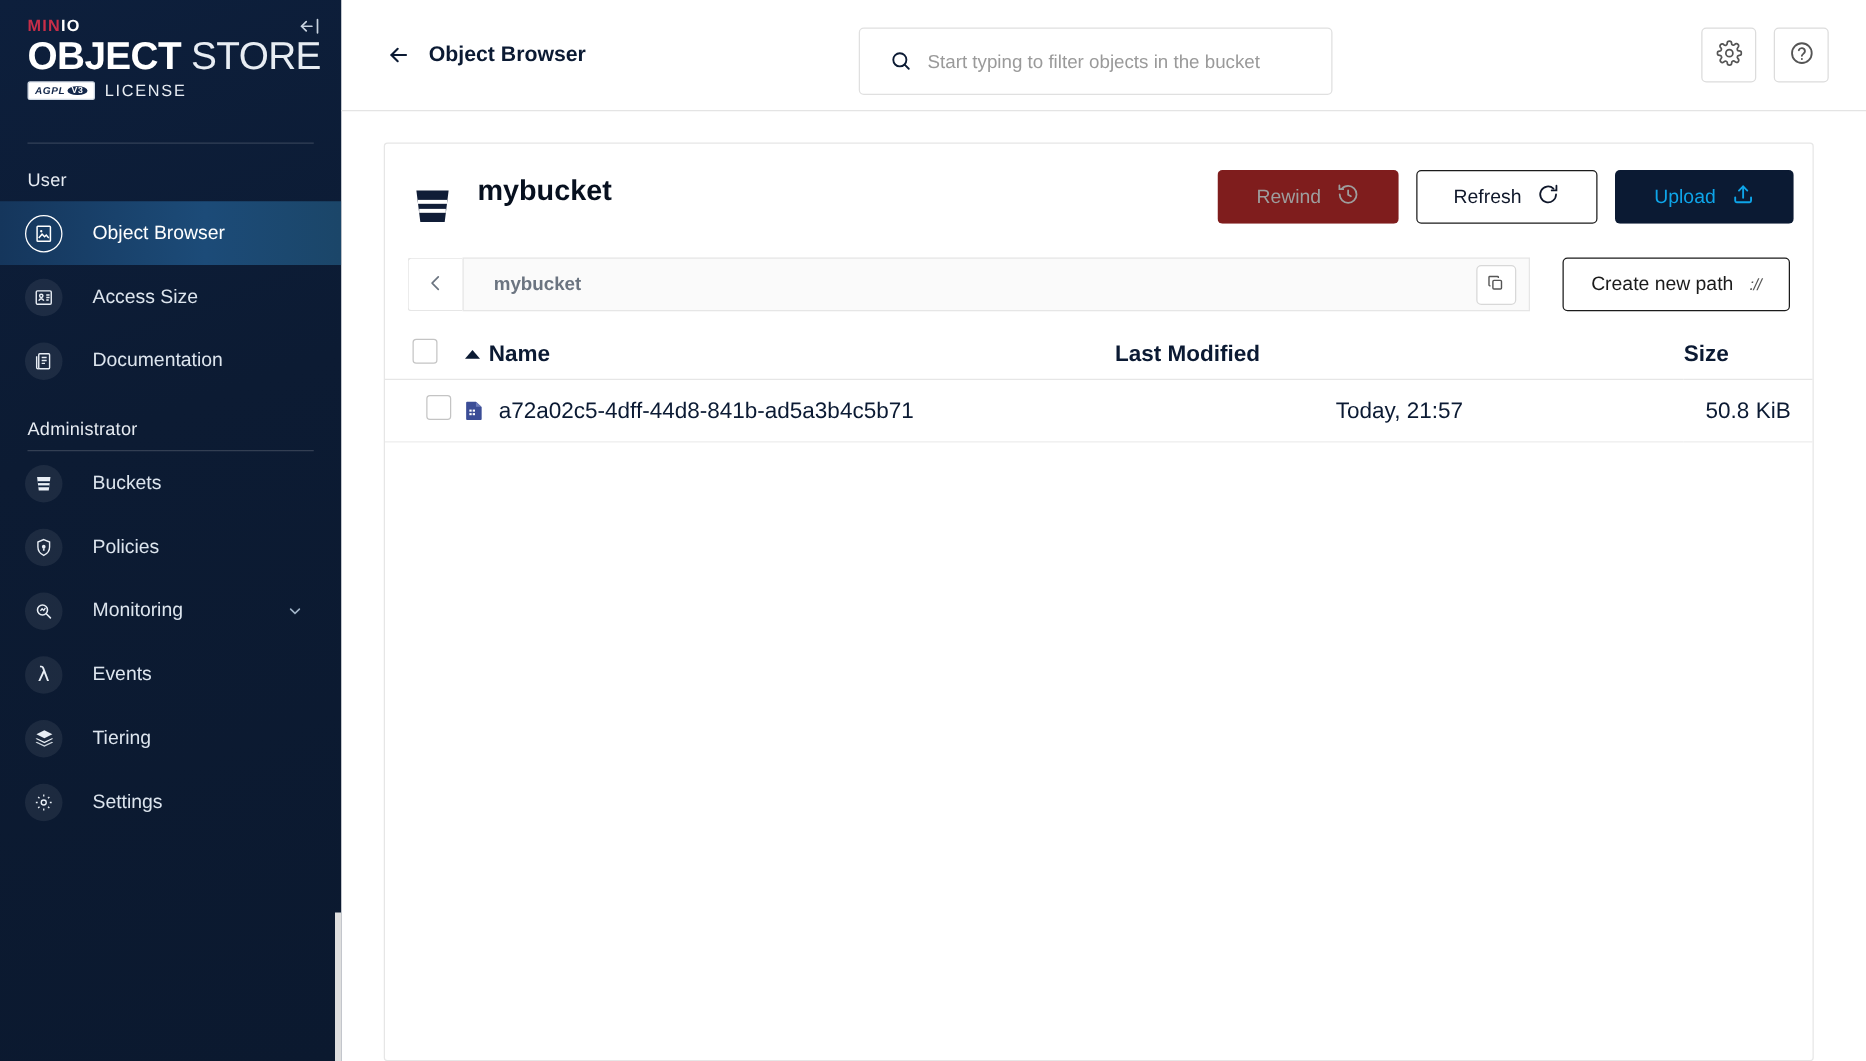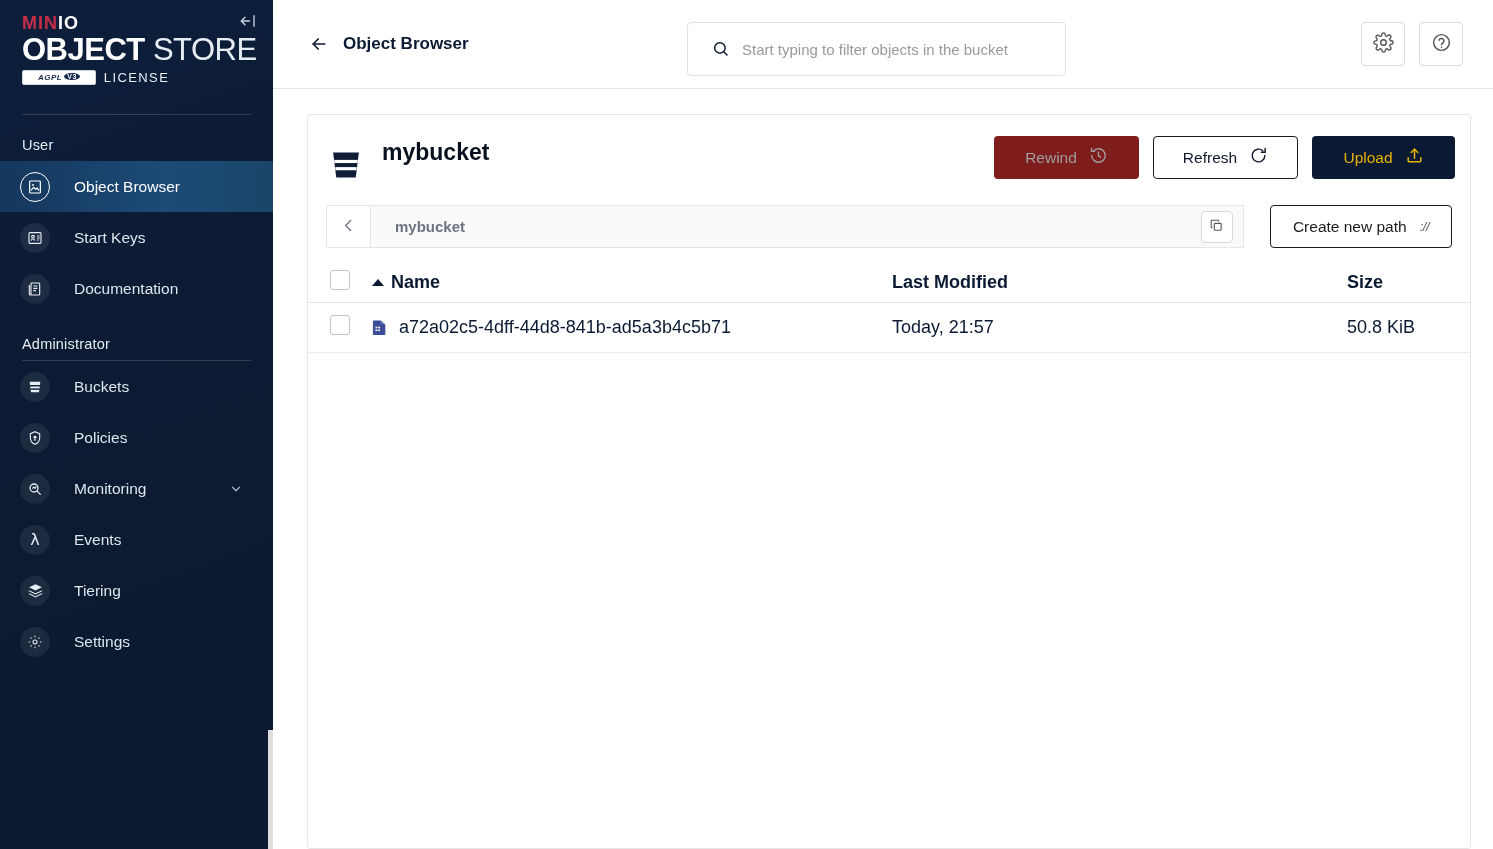--- a/index.html
+++ b/index.html
@@ -21,39 +21,39 @@
     background: #dedede;
   }
   .logo-block { position: relative; padding: 14px 0 0 0; height: 98px; }
   .collapse-btn {
     position: absolute; right: 14px; top: 10px;
     width: 22px; height: 22px; cursor: pointer;
     display: flex; align-items: center; justify-content: center;
     color: #c8d3e0;
   }
   .minio-word {
-    margin-left: 22px; font-size: 18px; font-weight: 700;
+    margin-left: 22px; font-size: 13px; font-weight: 700;
     letter-spacing: 1px; line-height: 1;
   }
   .minio-word .red { color: #c72e49; }
   .minio-word .wht { color: #ffffff; }
   .store-line {
     margin-left: 22px; margin-top: 2px;
     font-size: 31px; line-height: 1.05; letter-spacing: -0.5px;
   }
   .store-line .b { font-weight: 700; color: #fff; }
   .store-line .l { font-weight: 300; color: #e8edf3; }
   .license-line {
     margin-left: 22px; margin-top: 3px;
     display: flex; align-items: center; gap: 8px;
   }
   .agpl-badge {
     background: #fff; color: #14284b; font-size: 8px; font-weight: 700;
-    padding: 2px 15px; border-radius: 2px; letter-spacing: .5px;
-    font-style: italic; display: inline-flex; align-items: flex-start; gap: 2px;
+    padding: 2px 5px; border-radius: 2px; letter-spacing: .5px;
+    font-style: italic; display: inline-flex; align-items: center; gap: 2px;
     border: 1px solid #cfd8e3;
   }
   .agpl-badge .v3 {
     background: #14284b; color: #fff; border-radius: 50%;
     padding: 0 3px; font-style: normal; font-size: 7px;
   }
   .license-text {
     font-size: 13px; letter-spacing: 1.4px; color: #e8edf3; font-weight: 300;
   }
   .nav-divider {
@@ -118,21 +118,21 @@
   .search-input::placeholder { color: #9a9a9a; }
   .topbar-actions {
     position: absolute; right: 30px; top: 22px; display: flex; gap: 14px;
   }
   .icon-btn {
     width: 44px; height: 44px; border: 1px solid #dcdcdc; border-radius: 4px;
     background: #fff; cursor: pointer;
     display: flex; align-items: center; justify-content: center; color: #555;
   }
 
-  .content { flex: 1; padding: 25px 22px 0 34px; overflow: hidden; }
+  .content { flex: 1; padding: 25px 42px 0 34px; overflow: hidden; }
   .card {
     border: 1px solid #e6e6e6; border-radius: 3px; background: #fff;
     height: 100%;
   }
   .bucket-header {
     display: flex; align-items: flex-start; padding: 24px 20px 18px 20px;
     position: relative;
   }
   .bucket-icon { flex: 0 0 auto; margin: 8px 18px 0 0; }
   .bucket-texts { flex: 1; padding-right: 12px; max-width: 600px; }
@@ -151,21 +151,21 @@
   .btn {
     height: 43px; border-radius: 4px; font-size: 15.5px;
     display: inline-flex; align-items: center; justify-content: center; gap: 12px;
     cursor: pointer; padding: 0 22px; font-family: "Liberation Sans", sans-serif;
     border: 1px solid transparent; white-space: nowrap;
   }
   .btn-disabled {
     background: #7f1d1d; color: #9e9e9e; cursor: default; min-width: 145px;
   }
   .btn-outline { background: #fff; border-color: #1b1b1b; color: #0f172a; min-width: 145px; }
-  .btn-primary { background: #0b1a33; color: #eab308; min-width: 143px; text-align: center; }
+  .btn-primary { background: #0b1a33; color: #0ea5e9; min-width: 143px; text-align: center; }
 
   .path-row {
     display: flex; align-items: center; margin: 0 18px 0 18px; gap: 0;
   }
   .path-back {
     width: 44px; height: 43px; border: 1px solid #e6e6e6; border-right: 0;
     border-radius: 3px 0 0 3px; background: #fff; cursor: pointer;
     display: flex; align-items: center; justify-content: center; color: #6b7480;
   }
   .path-field {
@@ -193,20 +193,21 @@
     height: 38px; color: #0b1a33; font-weight: 700; border-bottom: 1px solid #e6e6e6;
     vertical-align: middle;
   }
   .col-check { width: 64px; padding-left: 22px !important; }
   .col-name { width: 520px; }
   .col-mod  { width: 455px; }
   .col-size { }
   table.objects tbody td {
     height: 50px; color: #0b1a33; border-bottom: 1px solid #ededed;
     vertical-align: middle;
+    text-align: center;
   }
   .chk {
     width: 20px; height: 20px; border: 1.5px solid #c4c4c4; border-radius: 3px;
     background: #fff; cursor: pointer; display: inline-block;
   }
   .sort-arrow {
     display: inline-block; width: 0; height: 0; margin-right: 7px;
     border-left: 6px solid transparent; border-right: 6px solid transparent;
     border-bottom: 7px solid #0b1a33; vertical-align: 2px;
   }
@@ -262,21 +263,21 @@
 
     <div class="nav-item">
       <span class="nav-icon">
         <svg width="16" height="16" viewBox="0 0 24 24" fill="none" stroke="currentColor" stroke-width="1.7">
           <rect x="3" y="4" width="18" height="16" rx="1.5"></rect>
           <circle cx="9" cy="10" r="2"></circle>
           <path d="M6 16c.6-1.8 1.7-2.5 3-2.5s2.4.7 3 2.5"></path>
           <path d="M15 9h4M15 12h4M15 15h3"></path>
         </svg>
       </span>
-      <span class="nav-label">Start Keys</span>
+      <span class="nav-label">Access Size</span>
     </div>
 
     <div class="nav-item">
       <span class="nav-icon">
         <svg width="16" height="16" viewBox="0 0 24 24" fill="none" stroke="currentColor" stroke-width="1.7">
           <rect x="6" y="3" width="13" height="18" rx="1.2"></rect>
           <path d="M3.5 6v13.5a1.5 1.5 0 001.5 1.5h1"></path>
           <path d="M9.5 7.5h6M9.5 11h6M9.5 14.5h4"></path>
         </svg>
       </span>

